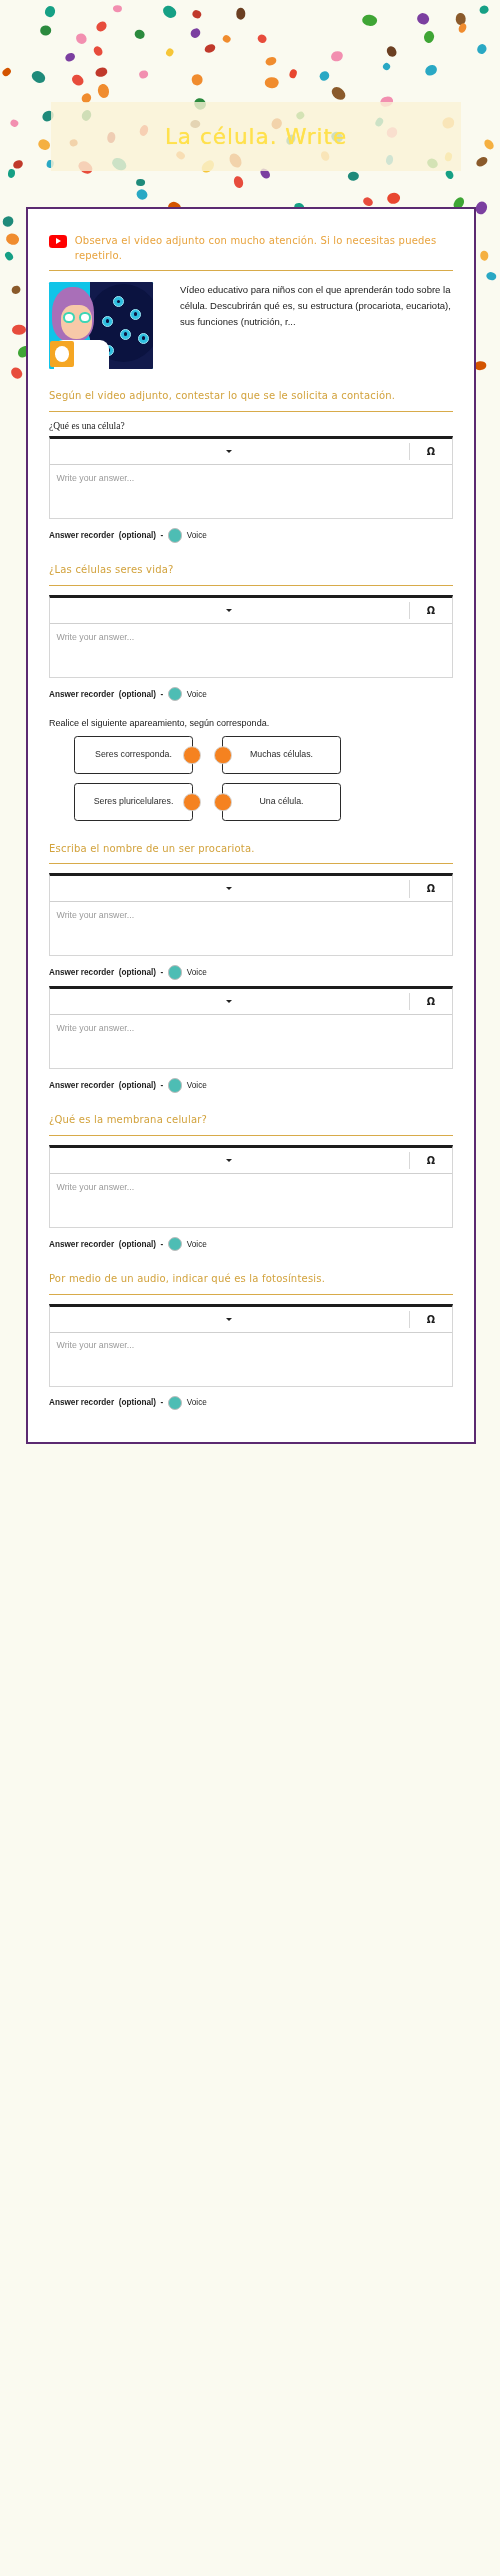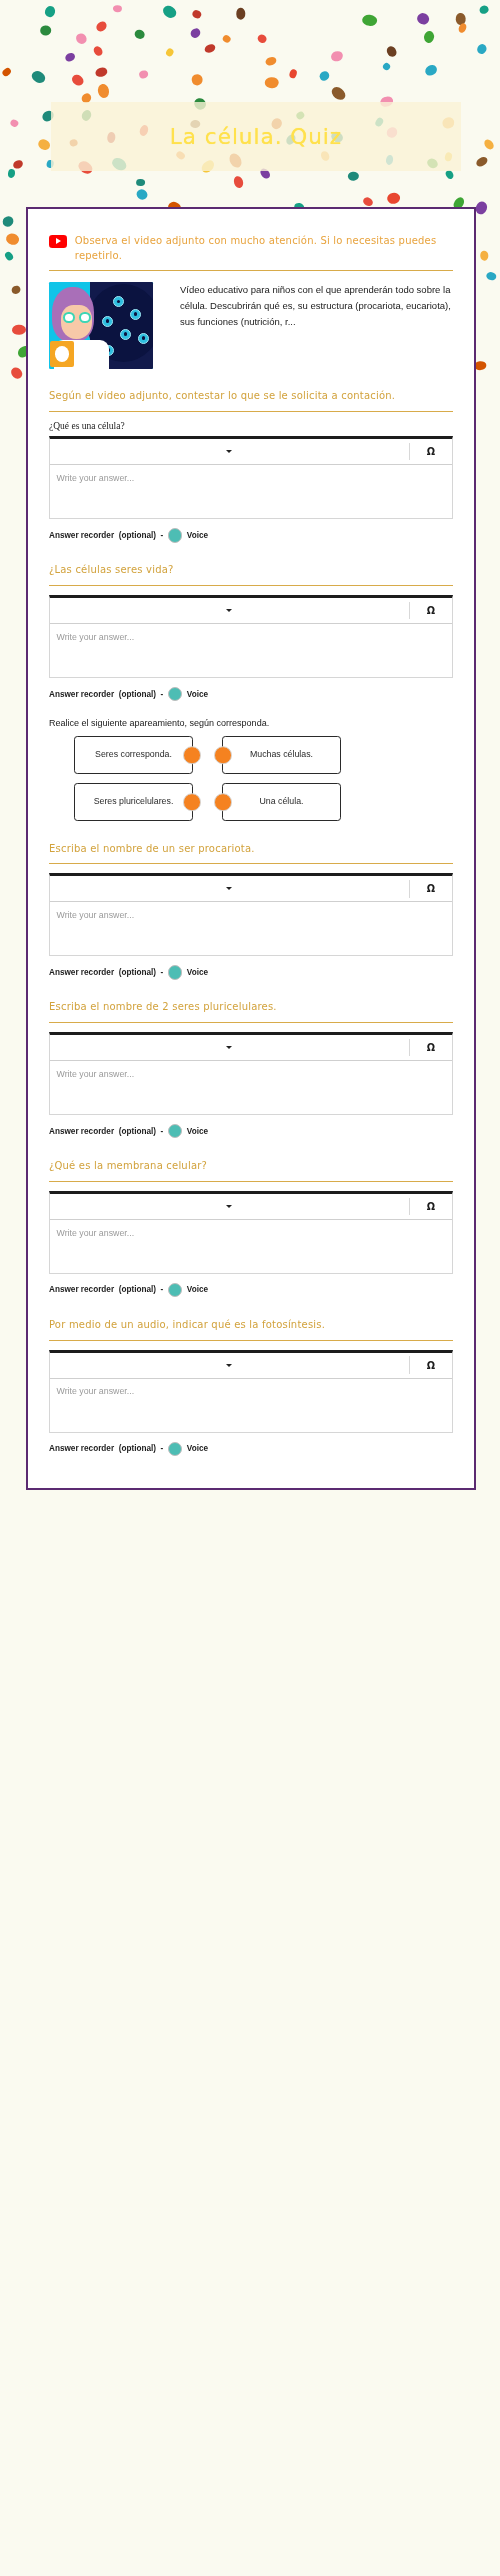--- a/index.html
+++ b/index.html
@@ -171,21 +171,21 @@
     font-family:"Liberation Sans", sans-serif;
   }
 
   
   .recorder-row { display:flex; align-items:center; gap:4.6px; margin:9px 0 6.5px 0; }
   .rec-label { font-size:8.2px; font-weight:700; color:#1c1c1c; }
   .rec-dot {
     width:14.3px; height:14.3px; border-radius:50%;
     background:#4dbdb4; border:0.7px solid #bdbdbd;
   }
-  .rec-voice { font-size:8.2px; font-weight:700; color:#1c1c1c; }
+  .rec-voice { font-size:8.2px; font-weight:400; color:#1c1c1c; }
 
   
   .match-prompt { font-size:9px; color:#1a1a1a; margin:17px 0 7.8px 0; }
   .match-grid { display:flex; flex-direction:column; gap:9px; }
   .match-row { display:flex; align-items:center; }
   .match-spacer { width:25px; flex:0 0 auto; }
   .match-gap { width:29px; flex:0 0 auto; }
   .match-box {
     position:relative;
     width:119px; height:38px;
@@ -383,21 +383,21 @@
       <span style="left:102px;top:399px;width:9.2px;height:10.8px;background:#c0392b;transform:rotate(256deg)"></span>
       <span style="left:174px;top:397px;width:7.2px;height:8px;background:#c0392b;transform:rotate(41deg)"></span>
       <span style="left:285px;top:410px;width:7.2px;height:9px;background:#3fa535;transform:rotate(340deg)"></span>
       <span style="left:334px;top:410px;width:11px;height:14.5px;background:#f5b041;transform:rotate(193deg)"></span>
       <span style="left:364px;top:406px;width:7.8px;height:10px;background:#1f8a7a;transform:rotate(177deg)"></span>
       <span style="left:393px;top:397px;width:10.4px;height:14.2px;background:#1f8a7a;transform:rotate(63deg)"></span>
       <span style="left:451px;top:407px;width:9.5px;height:11.5px;background:#2b8a3e;transform:rotate(222deg)"></span>
     </div>
 
   <div class="title-banner">
-    <div class="title-text">La célula. Quiz</div>
+    <div class="title-text">La célula. Write</div>
   </div>
 
   <div class="sheet">
 
     <div class="yt-row">
       <span class="yt-icon"></span>
       <div class="hand">Observa el video adjunto con mucho atención. Si lo necesitas puedes repetirlo.</div>
     </div>
 
     <hr class="rule">
@@ -513,24 +513,20 @@
       <div class="editor-body">Write your answer...</div>
     </div>
     <div class="recorder-row">
       <span class="rec-label">Answer recorder</span>
       <span class="rec-label opt">(optional)</span>
       <span class="rec-label">-</span>
       <span class="rec-dot"></span>
       <span class="rec-voice">Voice</span>
     </div>
 
-    <div class="sec-head">
-      <div class="hand gold">Escriba el nombre de 2 seres pluricelulares.</div>
-      <hr class="rule">
-    </div>
     <div class="editor">
       <div class="editor-toolbar">
         <div class="tb-left">
           <span class="tb-caret"></span>
         </div>
         <div class="tb-sep"></div>
         <div class="tb-sep"></div>
         <div class="tb-omega">Ω</div>
       </div>
       <div class="editor-body">Write your answer...</div>

